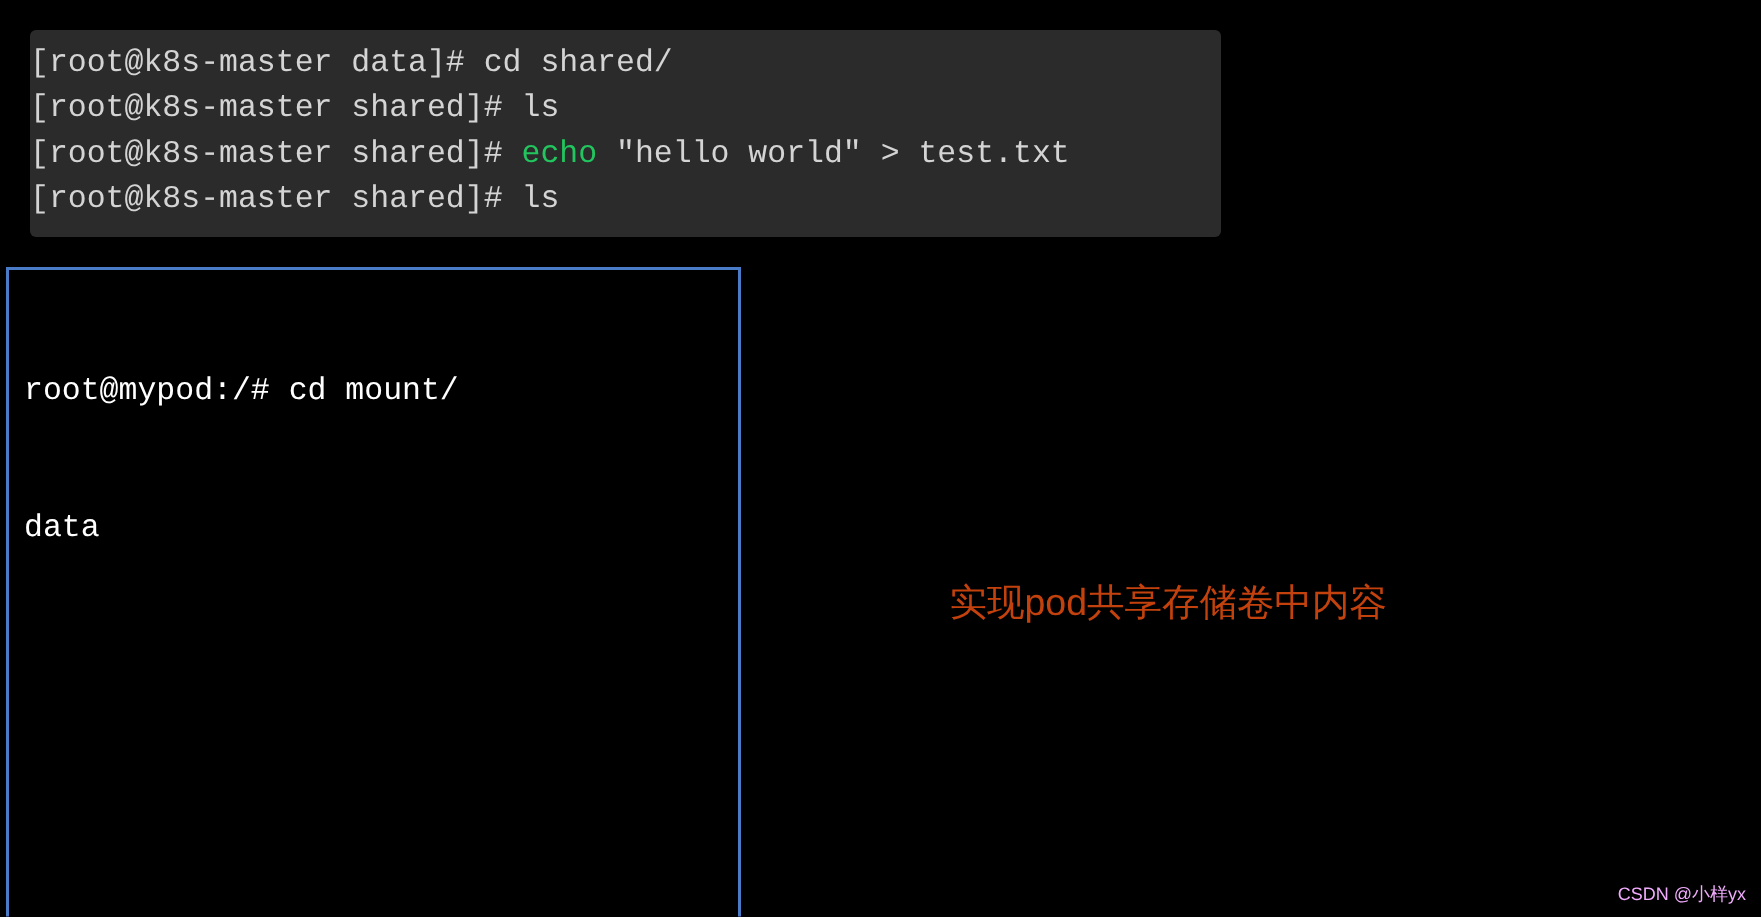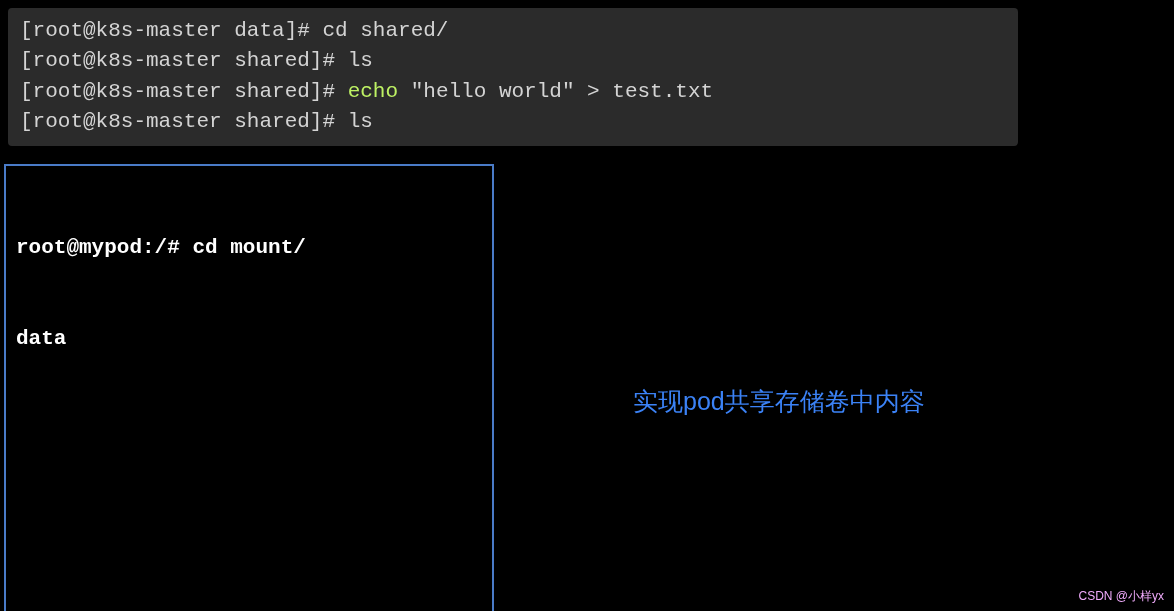--- a/index.html
+++ b/index.html
@@ -11,56 +11,55 @@
       background-color: #000;
       font-family: 'Consolas', 'Monaco', 'Courier New', monospace;
       width: 1174px;
       height: 611px;
       position: relative;
       overflow: hidden;
     }
     .terminal-top {
       background-color: #2b2b2b;
       color: #d4d4d4;
-      padding: 8px 12px;
+      padding: 8px 0;
       font-size: 21px;
       line-height: 1.45;
       border-radius: 4px;
-      margin: 8px;
-      width: 1010px;
+      margin: 20px;
+      width: 794px;
     }
     .terminal-top .line {
       white-space: pre;
     }
     .prompt-bracket {
       color: #d4d4d4;
     }
     .cmd-echo {
-      color: #bef264;
+      color: #22c55e;
     }
     .terminal-bottom {
       background-color: #000;
       color: #fff;
       border: 2px solid #4a7bc7;
       border-bottom: none;
       padding: 6px 10px;
       font-size: 21px;
       line-height: 1.45;
       margin-top: 18px;
       margin-left: 4px;
       width: 490px;
       white-space: pre;
     }
     .terminal-bottom .line {
       white-space: pre;
-      font-weight: bold;
     }
     .annotation {
       position: absolute;
-      color: #3b82f6;
+      color: #c2410c;
       font-family: 'Microsoft YaHei', 'SimSun', sans-serif;
       font-size: 25px;
       top: 385px;
       left: 633px;
     }
     .watermark {
       position: absolute;
       bottom: 6px;
       right: 10px;
       color: #f0abfc;

